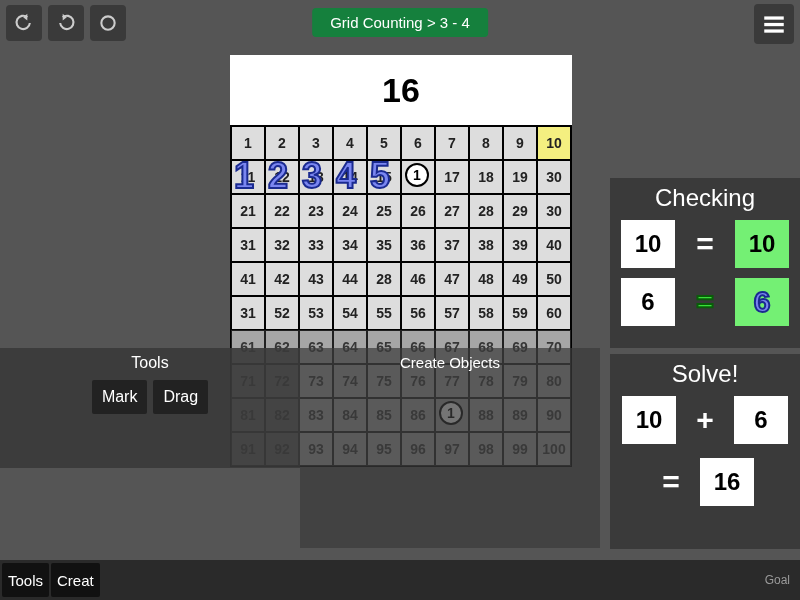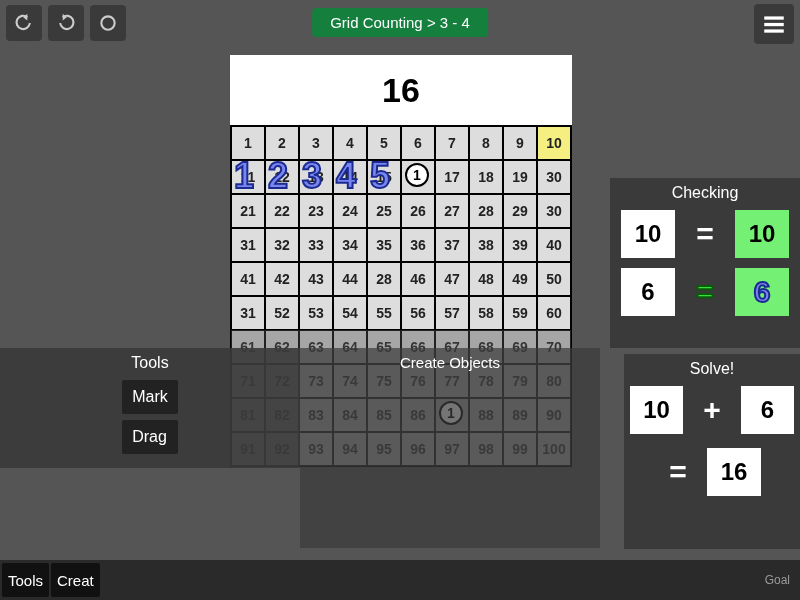--- a/index.html
+++ b/index.html
@@ -123,21 +123,21 @@
     left: 0; top: 348px;
     width: 300px;
     height: 120px;
     background: rgba(58,58,58,0.9);
     display: flex;
     flex-direction: column;
     align-items: center;
     padding-top: 6px;
   }
   .tools-title { font-size: 16px; margin-bottom: 8px; }
-  .tool-row { display: flex; gap: 6px; flex-direction: column; }
+  .tool-row { display: flex; gap: 6px; }
   .tool-btn {
     background: #222;
     color: #fff;
     padding: 8px 10px;
     font-size: 16px;
     border-radius: 2px;
     cursor: pointer;
   }
 
   
@@ -156,21 +156,21 @@
   .check-panel {
     position: absolute;
     right: 0; top: 178px;
     width: 190px;
     height: 170px;
     background: #3a3a3a;
     padding: 6px 6px;
   }
   .check-panel .title, .solve-panel .title {
     text-align: center;
-    font-size: 16px;
+    font-size: 24px;
     margin-bottom: 8px;
   }
   .check-row {
     display: flex;
     align-items: center;
     justify-content: space-around;
     margin-bottom: 10px;
   }
   .numbox {
     background: #fff;
@@ -194,21 +194,21 @@
   .numbox .outlined-blue {
     color: #7a86f0;
     -webkit-text-stroke: 2px #1a2a90;
     font-size: 30px;
     font-weight: 900;
   }
 
   .solve-panel {
     position: absolute;
     right: 0; top: 354px;
-    width: 176px;
+    width: 190px;
     height: 195px;
     background: #3a3a3a;
     padding: 6px 6px;
   }
   .solve-row {
     display: flex;
     align-items: center;
     justify-content: center;
     gap: 14px;
     margin-bottom: 14px;

